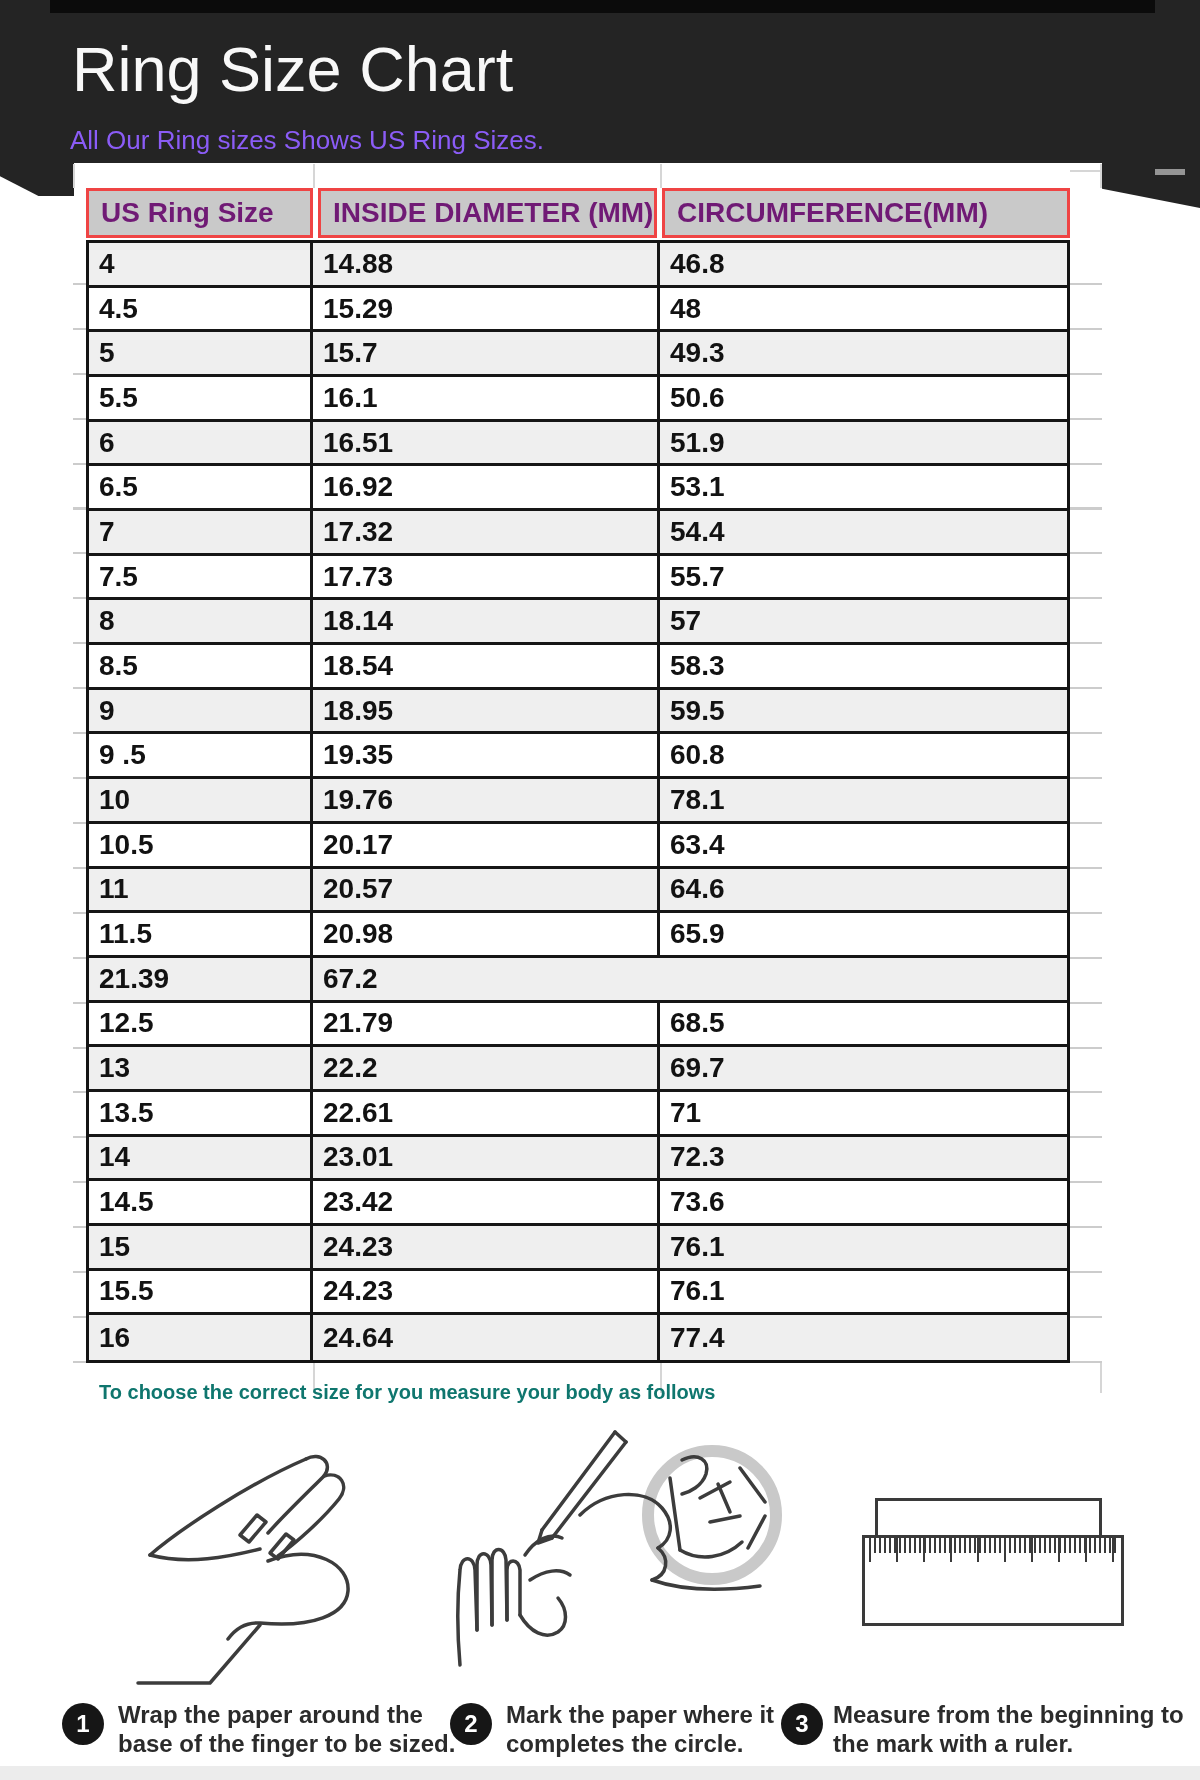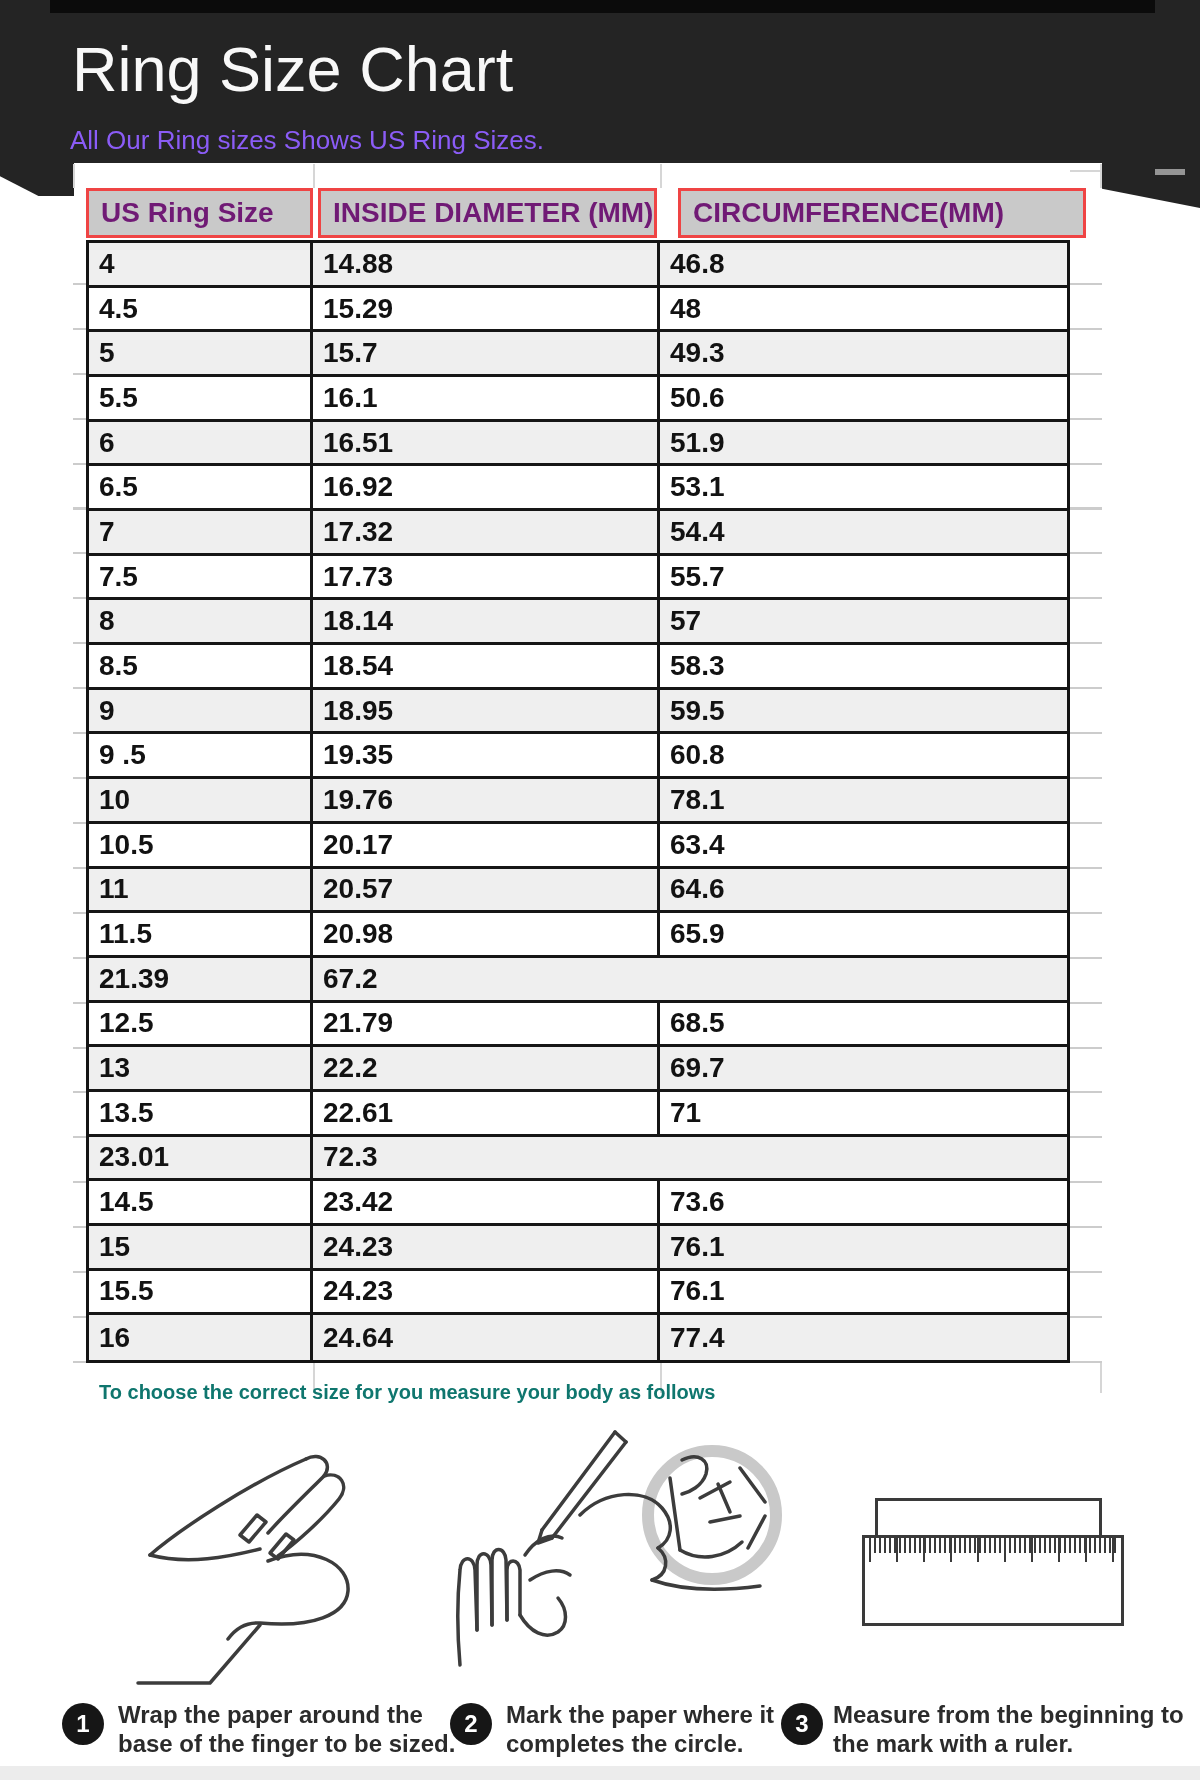--- a/index.html
+++ b/index.html
@@ -22,21 +22,21 @@
   .gline-h{position:absolute;height:2px;background:#d6d6d6;}
   .tick-col{position:absolute;top:240px;height:1123px;
         background:repeating-linear-gradient(to bottom,transparent 0,transparent 42.9px,#cccccc 42.9px,#cccccc 44.92px);}
 
   
   .thead-cell{position:absolute;top:188px;height:50px;box-sizing:border-box;border:3px solid #ef4444;
         background:var(--table_header_bg,#c9c9c9);display:flex;align-items:center;padding-left:12px;
         font-size:28px;font-weight:700;color:#701a75;}
   .thc1{left:86px;width:227px;}
   .thc2{left:318px;width:339px;}
-  .thc3{left:662px;width:408px;margin-left:16px;}
+  .thc3{left:662px;width:408px;}
   .tbody{position:absolute;left:86px;top:240px;width:984px;height:1123px;box-sizing:border-box;
         border:3px solid #141414;display:grid;grid-template-rows:repeat(25,1fr);background:#fff;}
   .trow{display:grid;grid-template-columns:224px 347px 407px;border-bottom:3px solid #161616;}
   .trow:last-child{border-bottom:none;}
   .trow:nth-child(odd){background:var(--row_alt_bg,#efefef);}
   .tcell{border-right:3px solid #161616;display:flex;align-items:center;padding-left:10px;
         font-size:28px;font-weight:700;color:#121212;overflow:hidden;}
   .tcell:last-child{border-right:none;}
 
   
@@ -203,20 +203,21 @@
         <div class="tcell">69.7</div>
       </div>
 
       <div class="trow">
         <div class="tcell">13.5</div>
         <div class="tcell">22.61</div>
         <div class="tcell">71</div>
       </div>
 
       <div class="trow">
+        <div class="tcell">14</div>
         <div class="tcell">23.01</div>
         <div class="tcell">72.3</div>
       </div>
 
       <div class="trow">
         <div class="tcell">14.5</div>
         <div class="tcell">23.42</div>
         <div class="tcell">73.6</div>
       </div>
 

